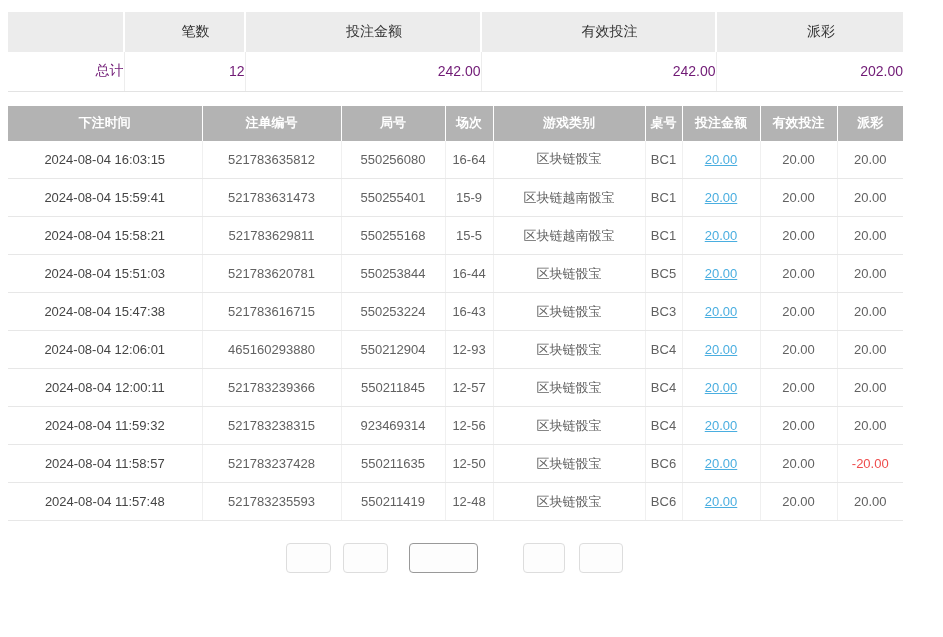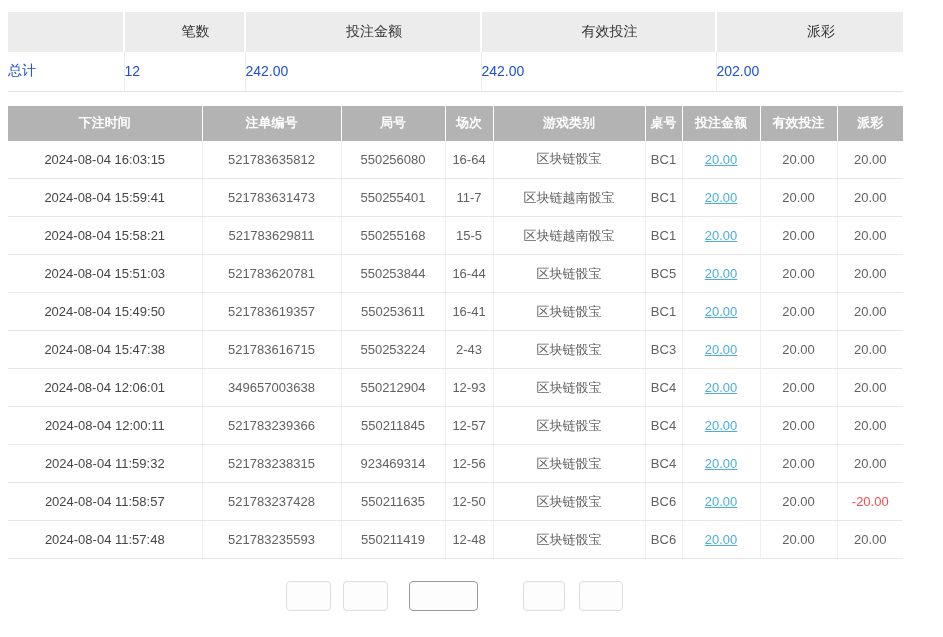--- a/index.html
+++ b/index.html
@@ -21,22 +21,22 @@
     font-weight: normal;
     color: #333;
     text-align: center;
     border-right: 2px solid #fff;
     padding-left: 22px;
   }
   .summary-table th:last-child { border-right: none; }
   .summary-table td {
     height: 39px;
     font-size: 14px;
-    color: #1d4ed8;
-    text-align: left;
+    color: #701a75;
+    text-align: right;
     background: #fff;
     border-right: 1px solid #ededed;
     border-bottom: 1px solid #e3e3e3;
   }
   .summary-table td:last-child { border-right: none; }
 
   
   .records-table { margin-top: 14px; }
   .records-table th {
     background: #b3b3b3;
@@ -155,21 +155,21 @@
           <td>区块链骰宝</td>
           <td>BC1</td>
           <td><a class="bet-link">20.00</a></td>
           <td>20.00</td>
           <td>20.00</td>
         </tr>
         <tr>
           <td class="col-time">2024-08-04 15:59:41</td>
           <td>521783631473</td>
           <td>550255401</td>
-          <td>11-7</td>
+          <td>15-9</td>
           <td>区块链越南骰宝</td>
           <td>BC1</td>
           <td><a class="bet-link">20.00</a></td>
           <td>20.00</td>
           <td>20.00</td>
         </tr>
         <tr>
           <td class="col-time">2024-08-04 15:58:21</td>
           <td>521783629811</td>
           <td>550255168</td>
@@ -185,44 +185,33 @@
           <td>521783620781</td>
           <td>550253844</td>
           <td>16-44</td>
           <td>区块链骰宝</td>
           <td>BC5</td>
           <td><a class="bet-link">20.00</a></td>
           <td>20.00</td>
           <td>20.00</td>
         </tr>
         <tr>
-          <td class="col-time">2024-08-04 15:49:50</td>
-          <td>521783619357</td>
-          <td>550253611</td>
-          <td>16-41</td>
-          <td>区块链骰宝</td>
-          <td>BC1</td>
-          <td><a class="bet-link">20.00</a></td>
-          <td>20.00</td>
-          <td>20.00</td>
-        </tr>
-        <tr>
           <td class="col-time">2024-08-04 15:47:38</td>
           <td>521783616715</td>
           <td>550253224</td>
-          <td>2-43</td>
+          <td>16-43</td>
           <td>区块链骰宝</td>
           <td>BC3</td>
           <td><a class="bet-link">20.00</a></td>
           <td>20.00</td>
           <td>20.00</td>
         </tr>
         <tr>
           <td class="col-time">2024-08-04 12:06:01</td>
-          <td>349657003638</td>
+          <td>465160293880</td>
           <td>550212904</td>
           <td>12-93</td>
           <td>区块链骰宝</td>
           <td>BC4</td>
           <td><a class="bet-link">20.00</a></td>
           <td>20.00</td>
           <td>20.00</td>
         </tr>
         <tr>
           <td class="col-time">2024-08-04 12:00:11</td>

